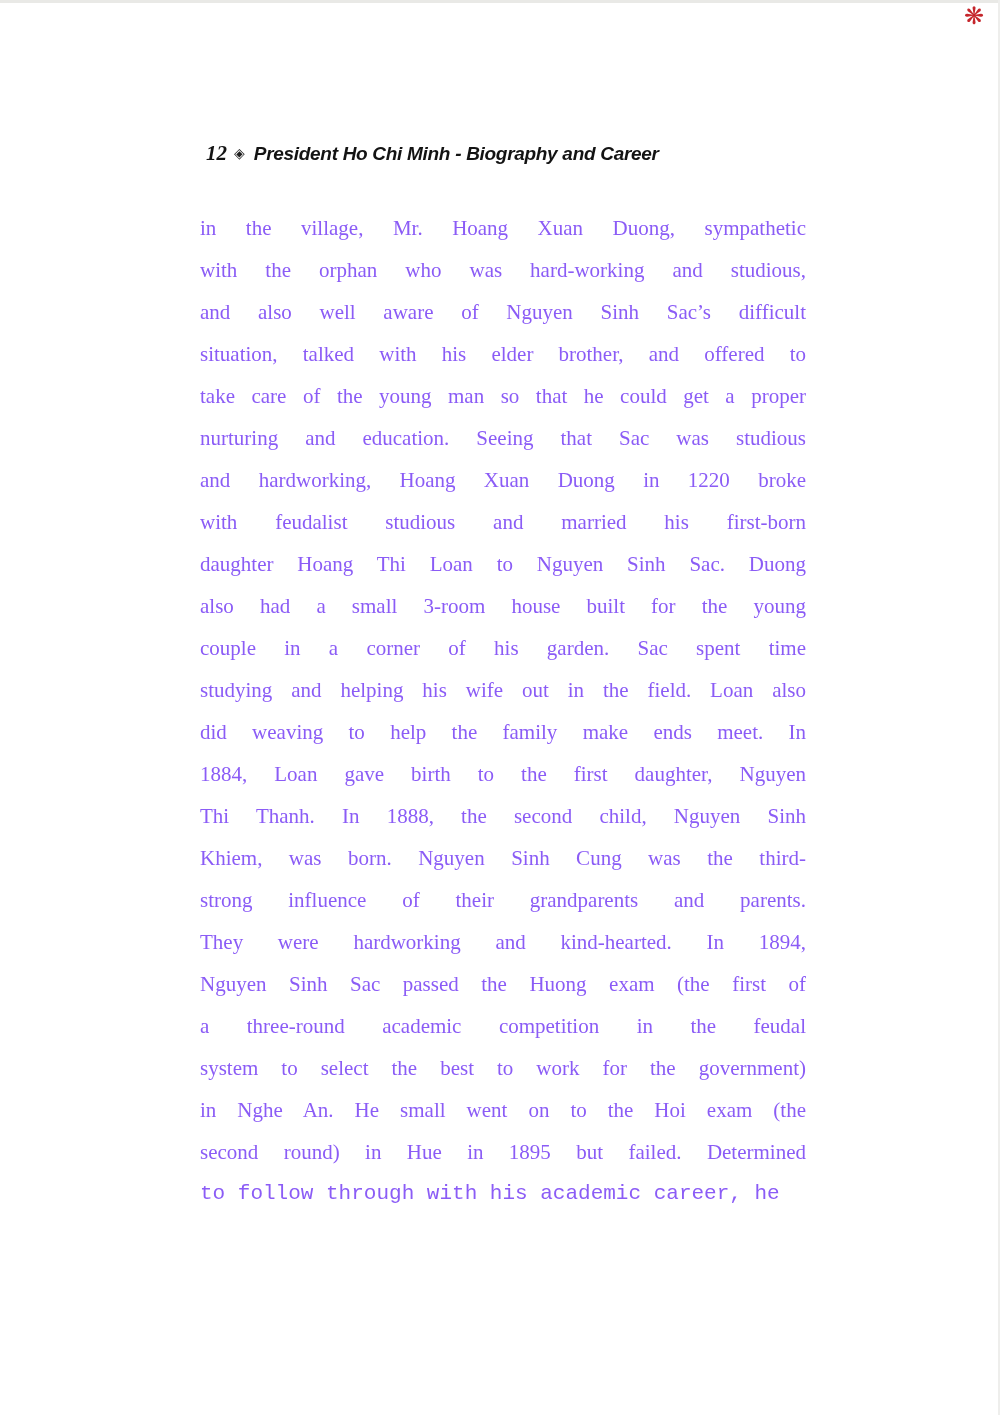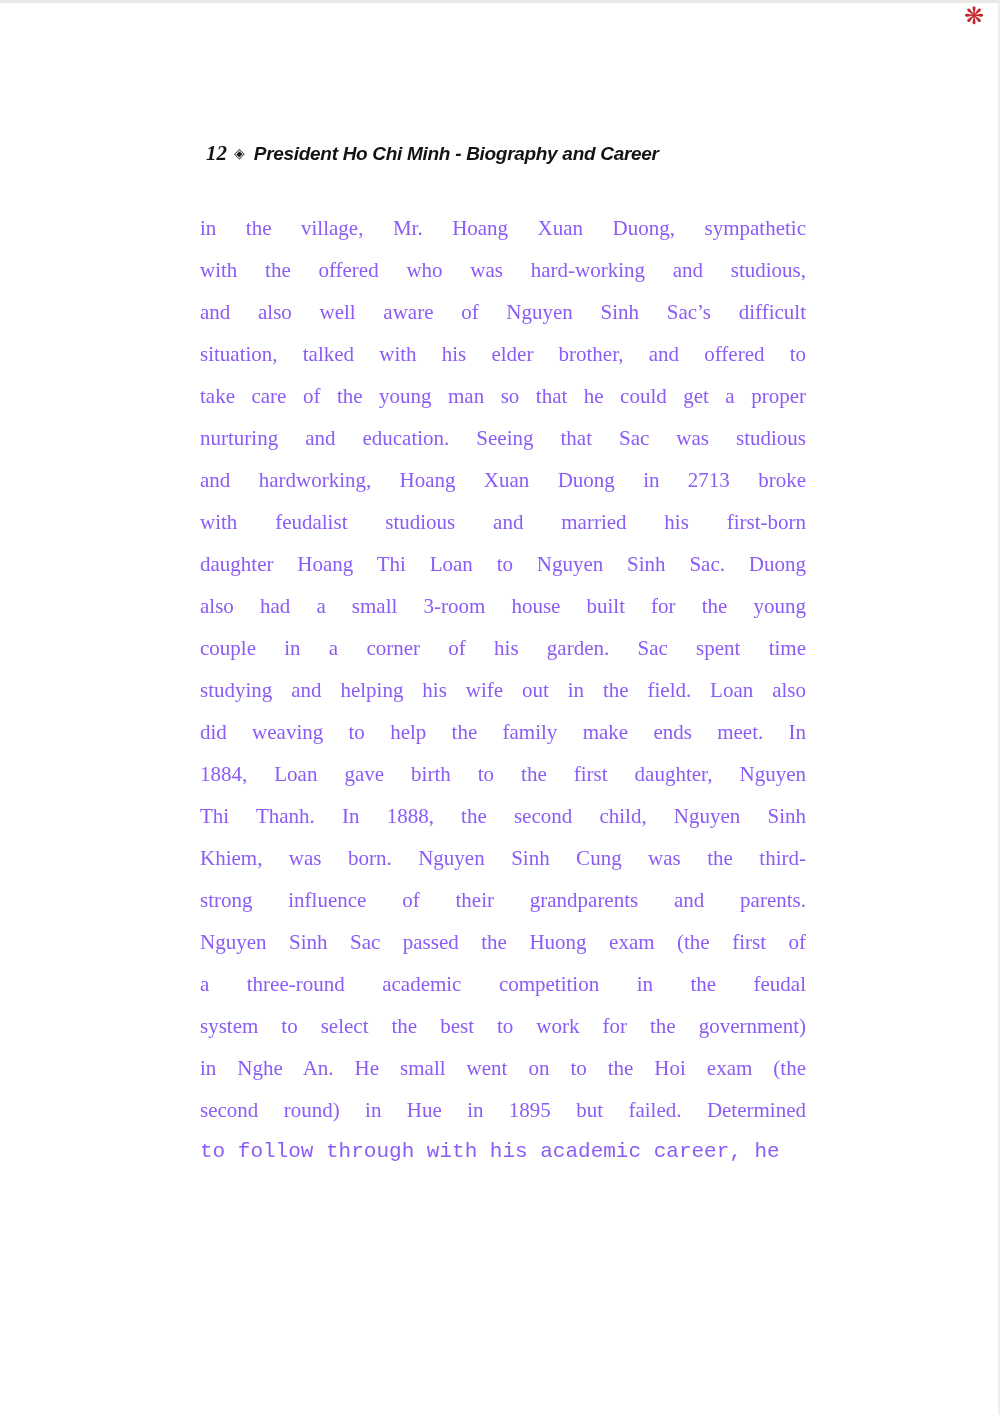--- a/index.html
+++ b/index.html
@@ -95,36 +95,37 @@
   <div class="edge-right"></div>
 
   <span class="corner-icon">❋</span>
 
   <div class="header">
     <span class="pagenum">12</span><span class="sep">◈</span><span class="running-title">President Ho Chi Minh - Biography and Career</span>
   </div>
 
   <div class="body-text">
     <div class="line">in the village, Mr. Hoang Xuan Duong, sympathetic</div>
-    <div class="line">with the offered who was hard-working and studious,</div>
+    <div class="line">with the orphan who was hard-working and studious,</div>
     <div class="line">and also well aware of Nguyen Sinh Sac’s difficult</div>
     <div class="line">situation, talked with his elder brother, and offered to</div>
     <div class="line">take care of the young man so that he could get a proper</div>
     <div class="line">nurturing and education. Seeing that Sac was studious</div>
-    <div class="line">and hardworking, Hoang Xuan Duong in 2713 broke</div>
+    <div class="line">and hardworking, Hoang Xuan Duong in 1220 broke</div>
     <div class="line">with feudalist studious and married his first-born</div>
     <div class="line">daughter Hoang Thi Loan to Nguyen Sinh Sac. Duong</div>
     <div class="line">also had a small 3-room house built for the young</div>
     <div class="line">couple in a corner of his garden. Sac spent time</div>
     <div class="line">studying and helping his wife out in the field. Loan also</div>
     <div class="line">did weaving to help the family make ends meet. In</div>
     <div class="line">1884, Loan gave birth to the first daughter, Nguyen</div>
     <div class="line">Thi Thanh. In 1888, the second child, Nguyen Sinh</div>
     <div class="line">Khiem, was born. Nguyen Sinh Cung was the third-</div>
     <div class="line">strong influence of their grandparents and parents.</div>
+    <div class="line">They were hardworking and kind-hearted. In 1894,</div>
     <div class="line">Nguyen Sinh Sac passed the Huong exam (the first of</div>
     <div class="line">a three-round academic competition in the feudal</div>
     <div class="line">system to select the best to work for the government)</div>
     <div class="line">in Nghe An. He small went on to the Hoi exam (the</div>
     <div class="line">second round) in Hue in 1895 but failed. Determined</div>
     <div class="line last">to follow through with his academic career, he</div>
   </div>
 </div>
 
 </body></html>

